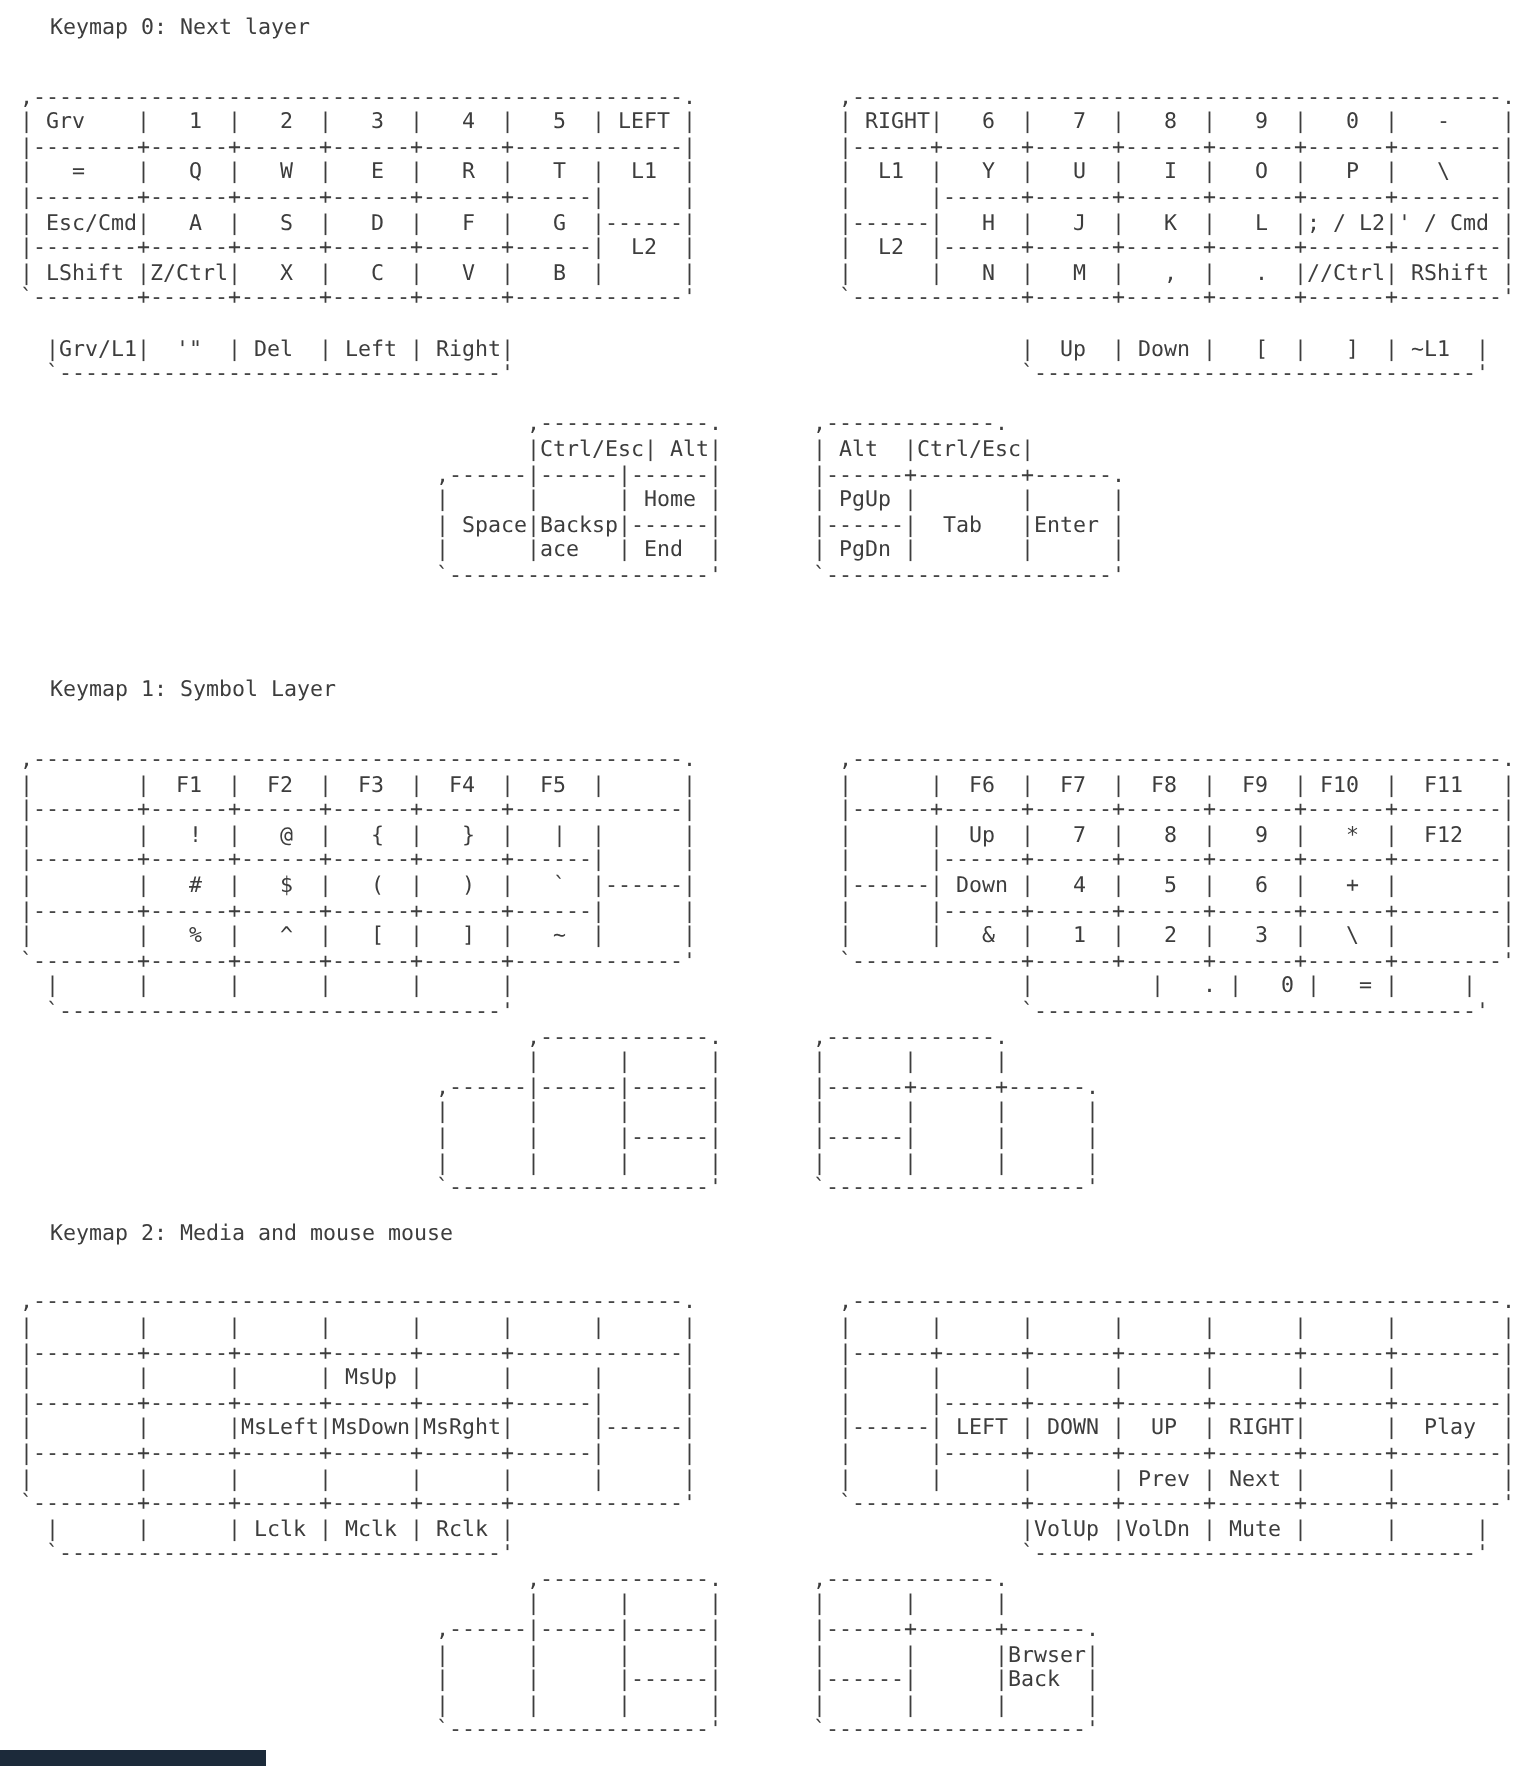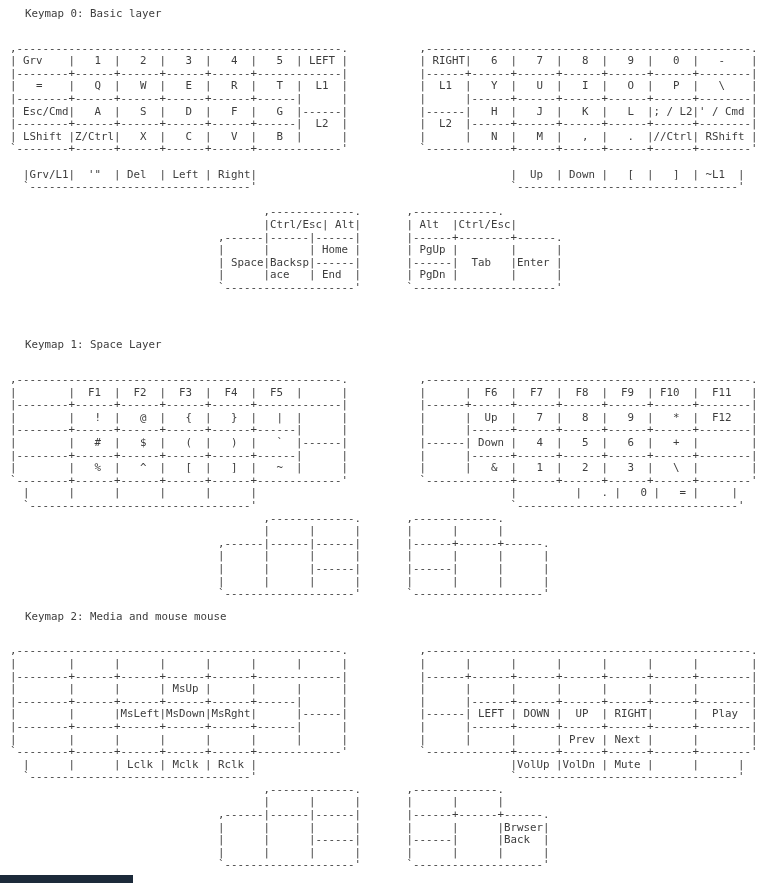--- a/index.html
+++ b/index.html
@@ -41,21 +41,21 @@
     height:8px;
     background:var(--status-bar-color);
   }
 </style>
 </head>
 <body>
 
 <div class="doc">
 
   <section class="keymap-section k0">
-    <pre class="keymap-title">Keymap 0: Basic layer</pre>
+    <pre class="keymap-title">Keymap 0: Next layer</pre>
     <pre class="keymap-art">,--------------------------------------------------.           ,--------------------------------------------------.
 | Grv    |   1  |   2  |   3  |   4  |   5  | LEFT |           | RIGHT|   6  |   7  |   8  |   9  |   0  |   -    |
 |--------+------+------+------+------+-------------|           |------+------+------+------+------+------+--------|
 |   =    |   Q  |   W  |   E  |   R  |   T  |  L1  |           |  L1  |   Y  |   U  |   I  |   O  |   P  |   \    |
 |--------+------+------+------+------+------|      |           |      |------+------+------+------+------+--------|
 | Esc/Cmd|   A  |   S  |   D  |   F  |   G  |------|           |------|   H  |   J  |   K  |   L  |; / L2|' / Cmd |
 |--------+------+------+------+------+------|  L2  |           |  L2  |------+------+------+------+------+--------|
 | LShift |Z/Ctrl|   X  |   C  |   V  |   B  |      |           |      |   N  |   M  |   ,  |   .  |//Ctrl| RShift |
 `--------+------+------+------+------+-------------'           `-------------+------+------+------+------+--------'
 
@@ -65,21 +65,21 @@
                                        ,-------------.       ,-------------.
                                        |Ctrl/Esc| Alt|       | Alt  |Ctrl/Esc|
                                 ,------|------|------|       |------+--------+------.
                                 |      |      | Home |       | PgUp |        |      |
                                 | Space|Backsp|------|       |------|  Tab   |Enter |
                                 |      |ace   | End  |       | PgDn |        |      |
                                 `--------------------'       `----------------------'</pre>
   </section>
 
   <section class="keymap-section k1">
-    <pre class="keymap-title">Keymap 1: Space Layer</pre>
+    <pre class="keymap-title">Keymap 1: Symbol Layer</pre>
     <pre class="keymap-art">,--------------------------------------------------.           ,--------------------------------------------------.
 |        |  F1  |  F2  |  F3  |  F4  |  F5  |      |           |      |  F6  |  F7  |  F8  |  F9  | F10  |  F11   |
 |--------+------+------+------+------+-------------|           |------+------+------+------+------+------+--------|
 |        |   !  |   @  |   {  |   }  |   |  |      |           |      |  Up  |   7  |   8  |   9  |   *  |  F12   |
 |--------+------+------+------+------+------|      |           |      |------+------+------+------+------+--------|
 |        |   #  |   $  |   (  |   )  |   `  |------|           |------| Down |   4  |   5  |   6  |   +  |        |
 |--------+------+------+------+------+------|      |           |      |------+------+------+------+------+--------|
 |        |   %  |   ^  |   [  |   ]  |   ~  |      |           |      |   &amp;  |   1  |   2  |   3  |   \  |        |
 `--------+------+------+------+------+-------------'           `-------------+------+------+------+------+--------'
   |      |      |      |      |      |                                       |         |   . |   0 |   = |     |

